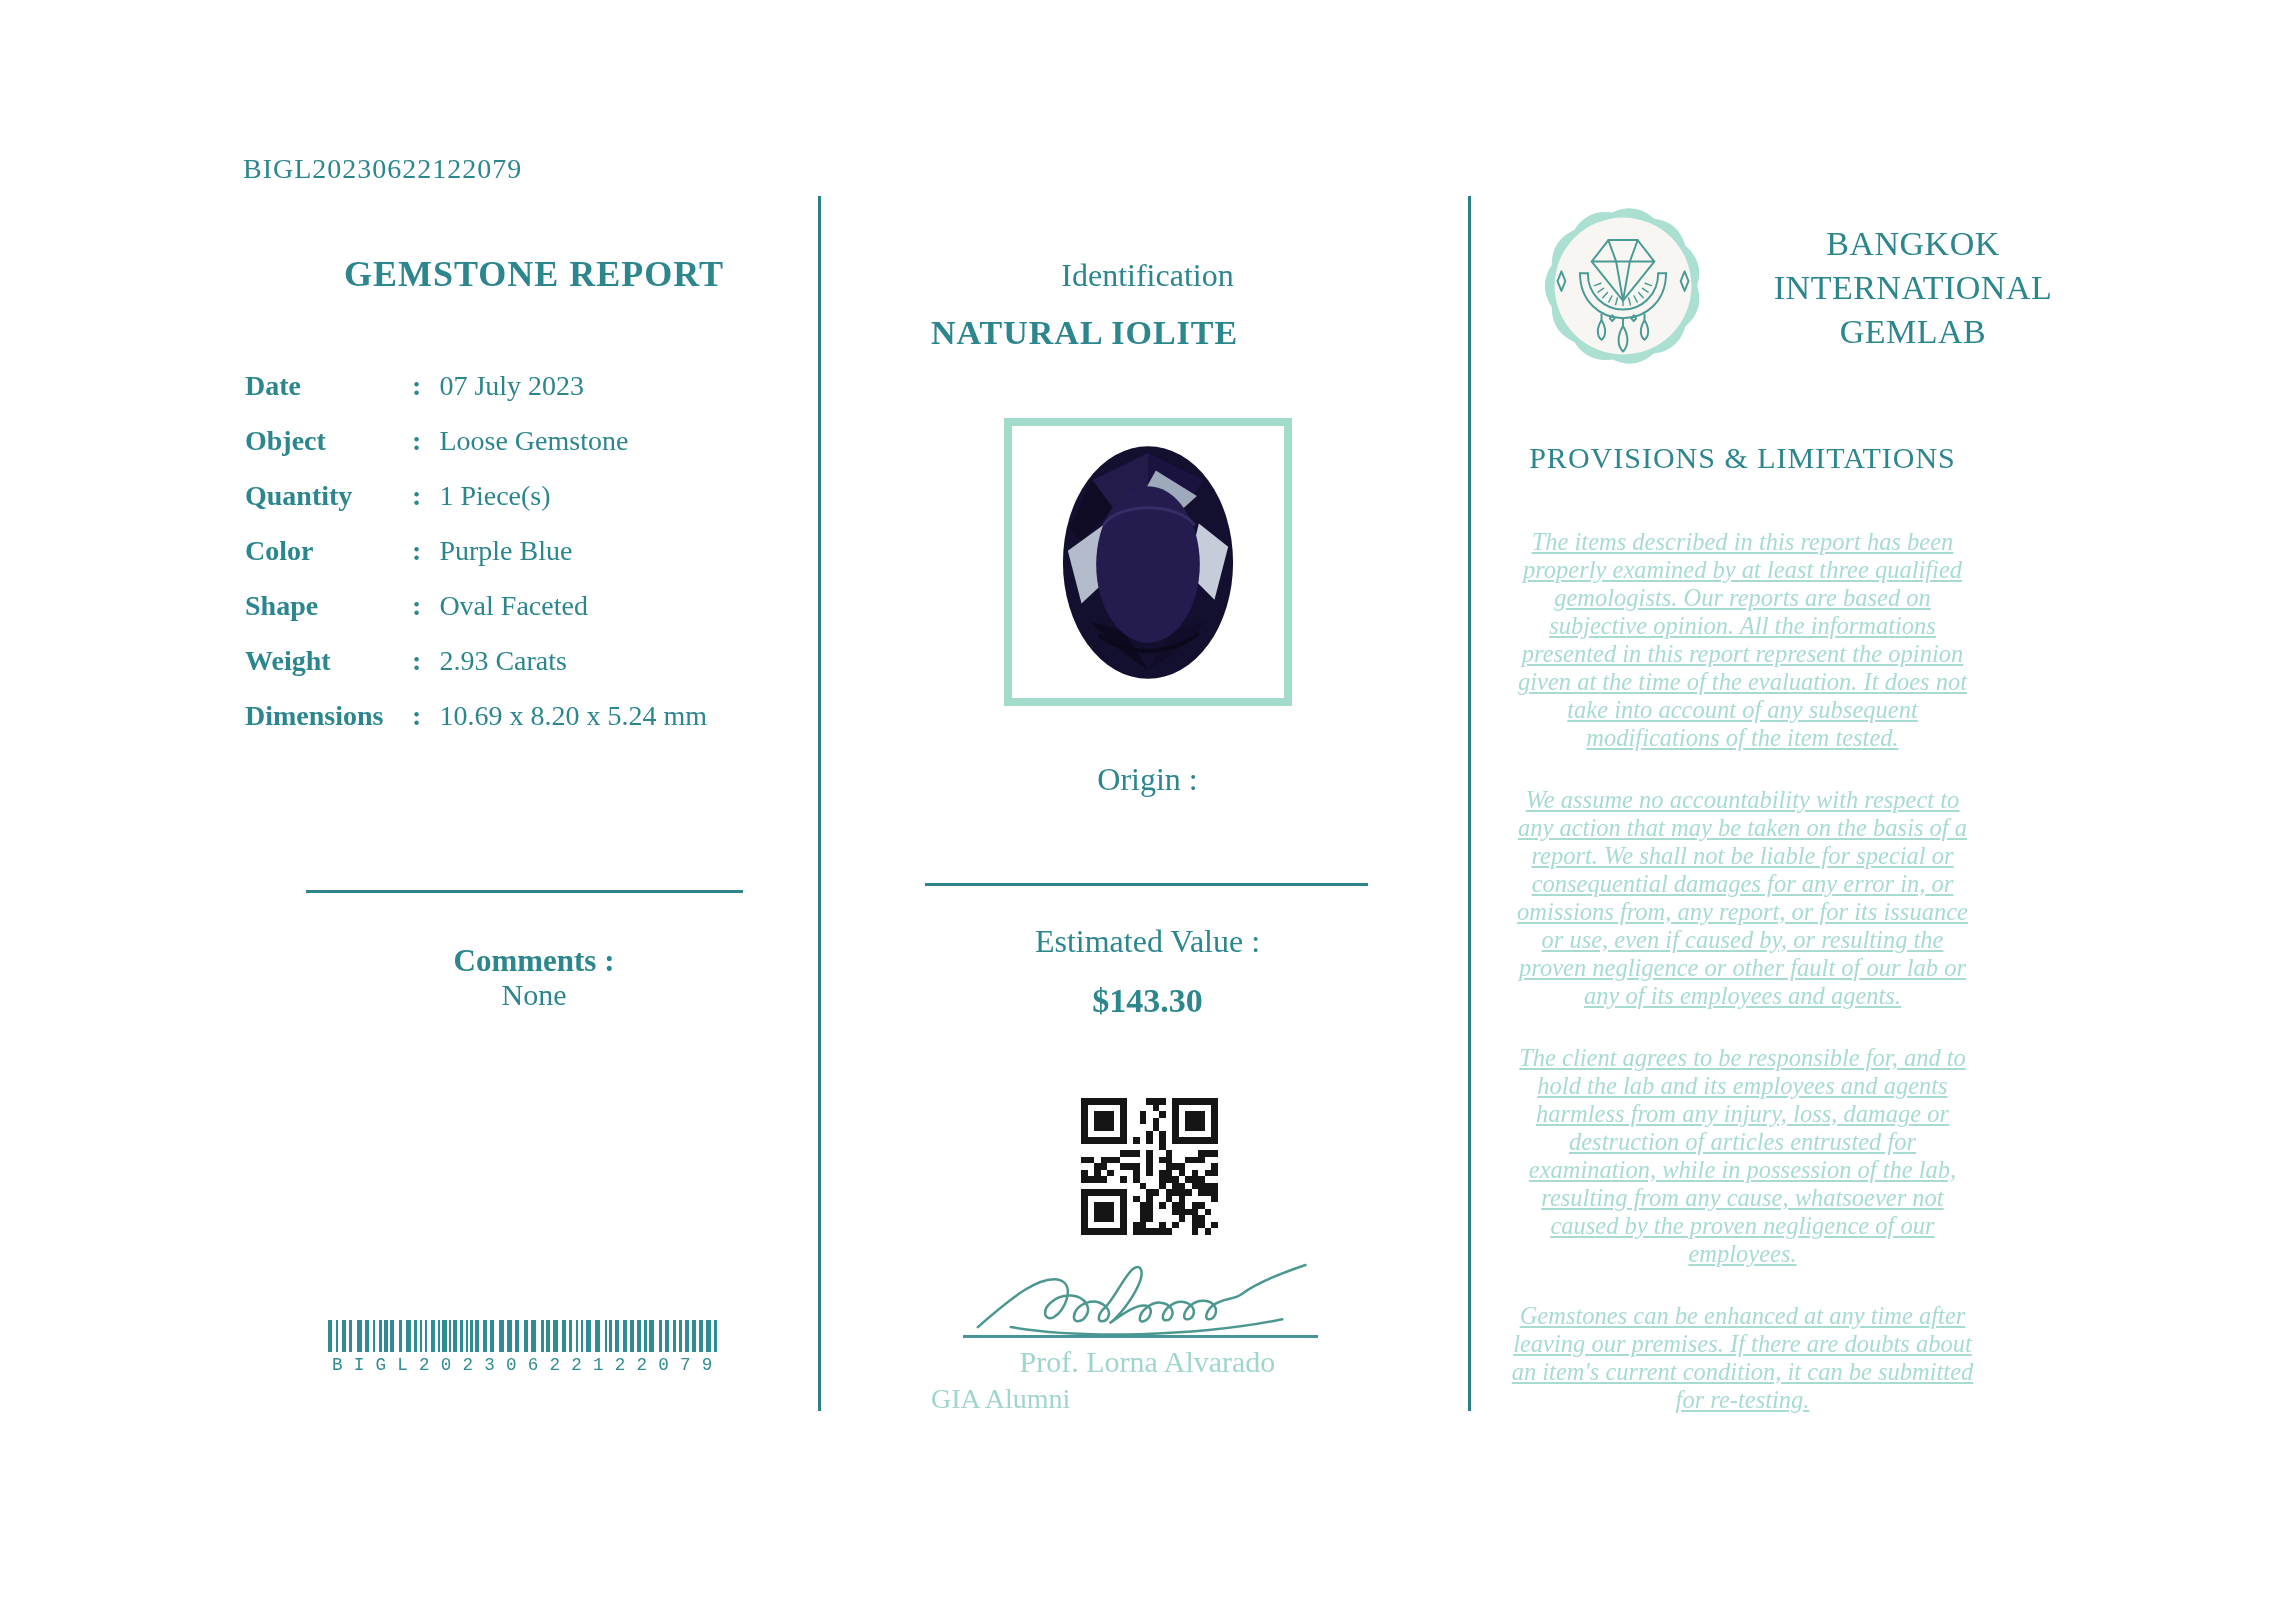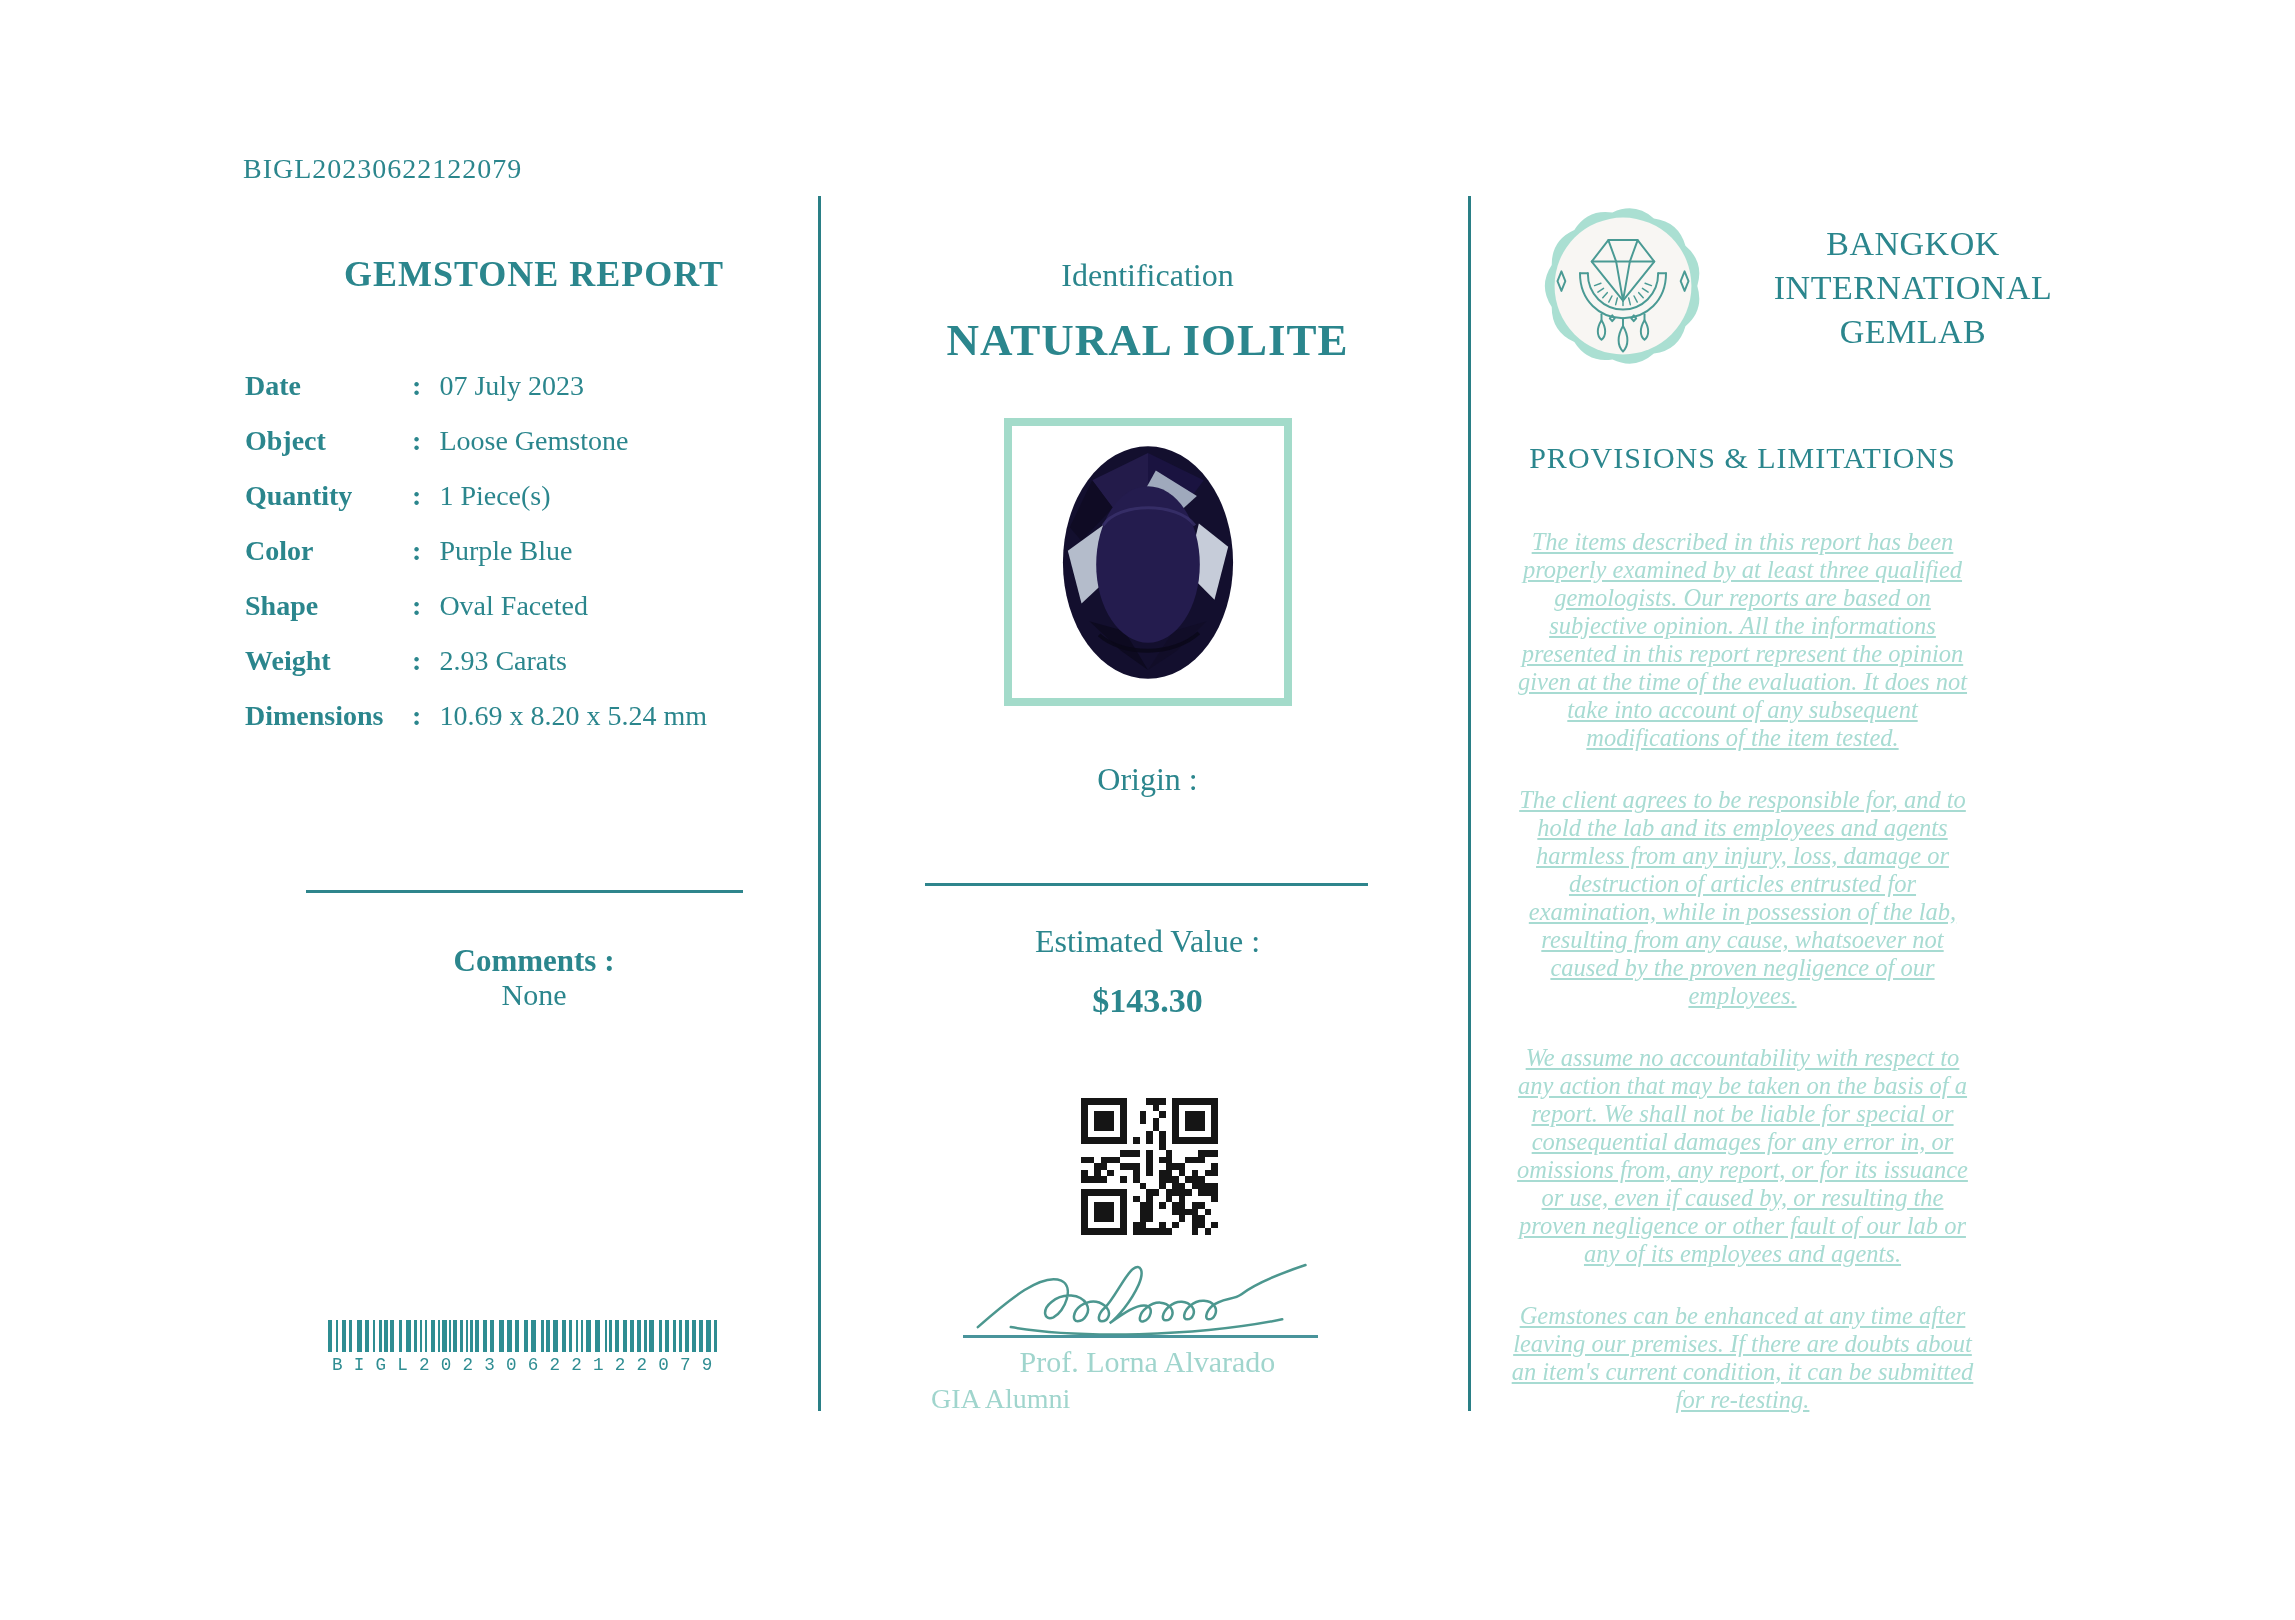--- a/index.html
+++ b/index.html
@@ -24,21 +24,21 @@
   .barcode-text{font-family:"Liberation Mono",monospace;font-size:17.6px;letter-spacing:11.2px;
                 color:#2f8d92;margin-top:2.9px;white-space:nowrap;padding-left:3.9px;}
 
   
   .divider{top:196px;width:2.9px;height:1215px;background:#2a7f86;}
   .divider-1{left:818px;}
   .divider-2{left:1468px;}
 
   
   .identification-label{left:931px;top:257px;width:433px;text-align:center;font-size:32px;}
-  .identification-value{left:931px;top:314px;width:433px;text-align:center;font-weight:700;font-size:45px;letter-spacing:1px;}
+  .identification-value{left:931px;top:314px;width:433px;text-align:left;font-weight:700;font-size:34px;letter-spacing:1px;}
   .gem-frame{left:1004px;top:418px;width:288px;height:288px;border:8.8px solid #a3dbca;box-sizing:border-box;
              display:flex;align-items:center;justify-content:center;background:#ffffff;}
   .origin-label{left:931px;top:761px;width:433px;text-align:center;font-size:32px;}
   .origin-value{left:931px;top:819px;width:433px;text-align:center;font-weight:700;font-size:34px;letter-spacing:2px;}
   .middle-divider{left:925px;top:883px;width:443px;height:2.9px;background:#2e858c;}
   .estimated-label{left:931px;top:923px;width:433px;text-align:center;font-size:32px;}
   .estimated-value{left:931px;top:982px;width:433px;text-align:center;font-weight:700;font-size:34px;}
   .qr{left:1081px;top:1098px;width:137px;height:137px;}
   .signature-svg{left:972px;top:1255px;width:349px;height:88px;}
   .signature-line{left:963px;top:1335px;width:355px;height:2.9px;background:#49949b;}
@@ -472,19 +472,19 @@
           <line x1="66.4" y1="86.2" x2="59.9" y2="88.6" stroke-width="1.5"></line>
         </g>
     </g>
   </svg>
 
   <div class="abs lab-name">BANGKOK INTERNATIONAL GEMLAB</div>
 
   <div class="abs provisions">
     <div class="provisions-title">PROVISIONS &amp; LIMITATIONS</div>
     <p class="provision-paragraph">The items described in this report has been properly examined by at least three qualified gemologists. Our reports are based on subjective opinion. All the informations presented in this report represent the opinion given at the time of the evaluation. It does not take into account of any subsequent modifications of the item tested.</p>
+    <p class="provision-paragraph">We assume no accountability with respect to any action that may be taken on the basis of a report. We shall not be liable for special or consequential damages for any error in, or omissions from, any report, or for its issuance or use, even if caused by, or resulting the proven negligence or other fault of our lab or any of its employees and agents.</p>
     <p class="provision-paragraph">The client agrees to be responsible for, and to hold the lab and its employees and agents harmless from any injury, loss, damage or destruction of articles entrusted for examination, while in possession of the lab, resulting from any cause, whatsoever not caused by the proven negligence of our employees.</p>
-    <p class="provision-paragraph">We assume no accountability with respect to any action that may be taken on the basis of a report. We shall not be liable for special or consequential damages for any error in, or omissions from, any report, or for its issuance or use, even if caused by, or resulting the proven negligence or other fault of our lab or any of its employees and agents.</p>
     <p class="provision-paragraph">Gemstones can be enhanced at any time after leaving our premises. If there are doubts about an item's current condition, it can be submitted for re-testing.</p>
   </div>
 
 </div>
 
 
 </body></html>

